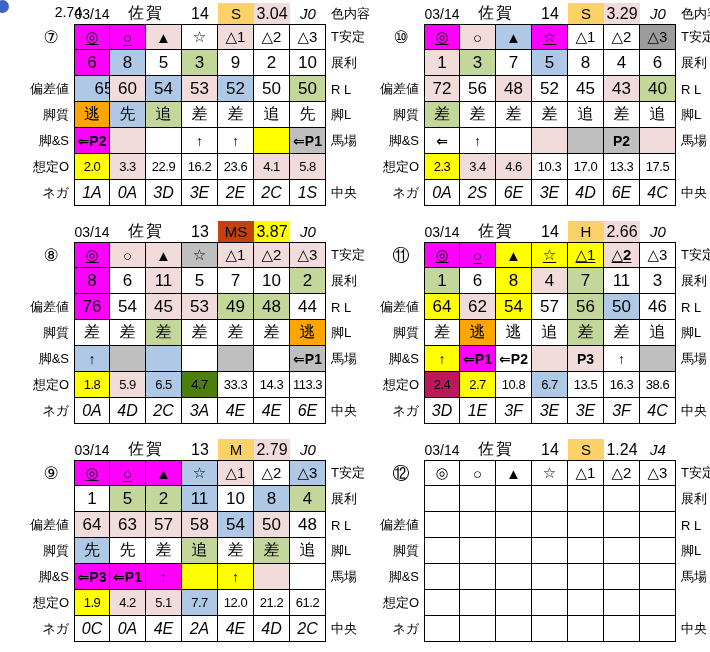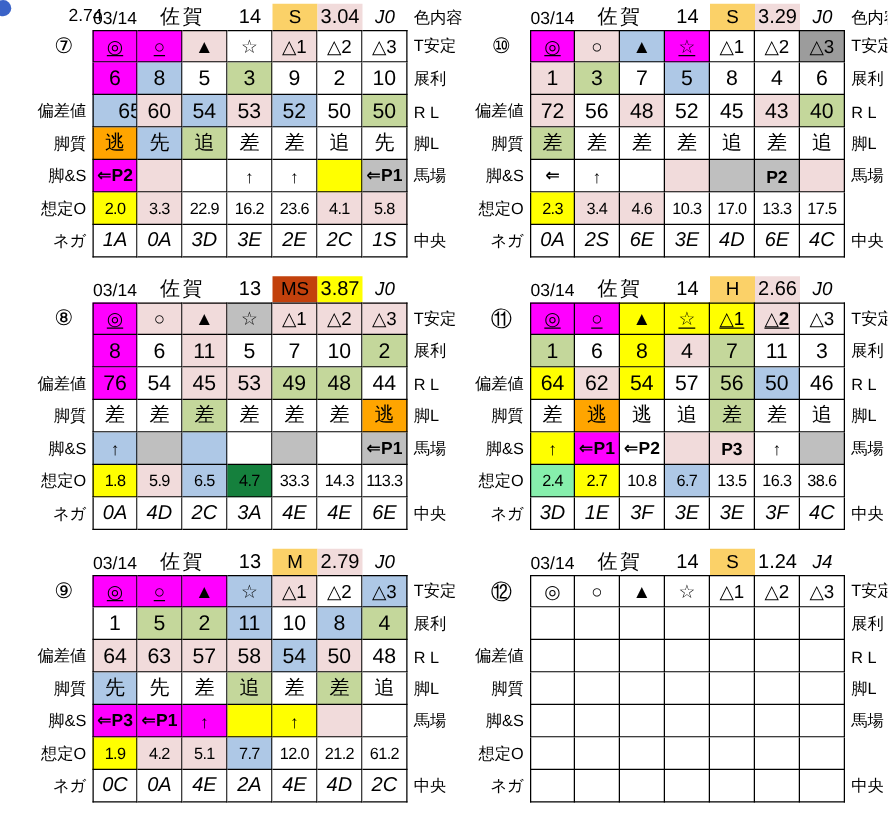--- a/index.html
+++ b/index.html
@@ -234,21 +234,21 @@
       <div class="cell rw5" style="grid-area: 6 / 4; background: rgb(174, 200, 230);"></div>
       <div class="cell rw5" style="grid-area: 6 / 5;"></div>
       <div class="cell rw5" style="grid-area: 6 / 6; background: rgb(191, 191, 191);"></div>
       <div class="cell rw5" style="grid-area: 6 / 7;"></div>
       <div class="cell rw5" style="grid-area: 6 / 8; background: rgb(191, 191, 191);">⇐P1</div>
       <div class="rlab" style="grid-area: 6 / 9;">馬場</div>
       <div class="llab" style="grid-area: 7 / 1;">想定O</div>
       <div class="cell rw6 c1" style="grid-area: 7 / 2; background: rgb(255, 255, 0);">1.8</div>
       <div class="cell rw6" style="grid-area: 7 / 3; background: rgb(241, 219, 219);">5.9</div>
       <div class="cell rw6" style="grid-area: 7 / 4; background: rgb(174, 200, 230);">6.5</div>
-      <div class="cell rw6" style="grid-area: 7 / 5; background: #15803d;">4.7</div>
+      <div class="cell rw6" style="grid-area: 7 / 5; background: #4d7c0f;">4.7</div>
       <div class="cell rw6" style="grid-area: 7 / 6;">33.3</div>
       <div class="cell rw6" style="grid-area: 7 / 7;">14.3</div>
       <div class="cell rw6" style="grid-area: 7 / 8;">113.3</div>
       <div class="llab" style="grid-area: 8 / 1;">ネガ</div>
       <div class="cell rw7 c1" style="grid-area: 8 / 2;">0A</div>
       <div class="cell rw7" style="grid-area: 8 / 3;">4D</div>
       <div class="cell rw7" style="grid-area: 8 / 4;">2C</div>
       <div class="cell rw7" style="grid-area: 8 / 5;">3A</div>
       <div class="cell rw7" style="grid-area: 8 / 6;">4E</div>
       <div class="cell rw7" style="grid-area: 8 / 7;">4E</div>
@@ -300,21 +300,21 @@
       <div class="llab" style="grid-area: 6 / 1;">脚&amp;S</div>
       <div class="cell rw5 c1" style="grid-area: 6 / 2; background: rgb(255, 255, 0);">↑</div>
       <div class="cell rw5" style="grid-area: 6 / 3; background: rgb(255, 0, 255);">⇐P1</div>
       <div class="cell rw5" style="grid-area: 6 / 4;">⇐P2</div>
       <div class="cell rw5" style="grid-area: 6 / 5; background: rgb(241, 219, 219);"></div>
       <div class="cell rw5" style="grid-area: 6 / 6; background: rgb(241, 219, 219);">P3</div>
       <div class="cell rw5" style="grid-area: 6 / 7;">↑</div>
       <div class="cell rw5" style="grid-area: 6 / 8; background: rgb(191, 191, 191);"></div>
       <div class="rlab" style="grid-area: 6 / 9;">馬場</div>
       <div class="llab" style="grid-area: 7 / 1;">想定O</div>
-      <div class="cell rw6 c1" style="grid-area: 7 / 2; background: #86efac;">2.4</div>
+      <div class="cell rw6 c1" style="grid-area: 7 / 2; background: #be185d;">2.4</div>
       <div class="cell rw6" style="grid-area: 7 / 3; background: rgb(255, 255, 0);">2.7</div>
       <div class="cell rw6" style="grid-area: 7 / 4;">10.8</div>
       <div class="cell rw6" style="grid-area: 7 / 5; background: rgb(174, 200, 230);">6.7</div>
       <div class="cell rw6" style="grid-area: 7 / 6;">13.5</div>
       <div class="cell rw6" style="grid-area: 7 / 7;">16.3</div>
       <div class="cell rw6" style="grid-area: 7 / 8;">38.6</div>
       <div class="llab" style="grid-area: 8 / 1;">ネガ</div>
       <div class="cell rw7 c1" style="grid-area: 8 / 2;">3D</div>
       <div class="cell rw7" style="grid-area: 8 / 3;">1E</div>
       <div class="cell rw7" style="grid-area: 8 / 4;">3F</div>

